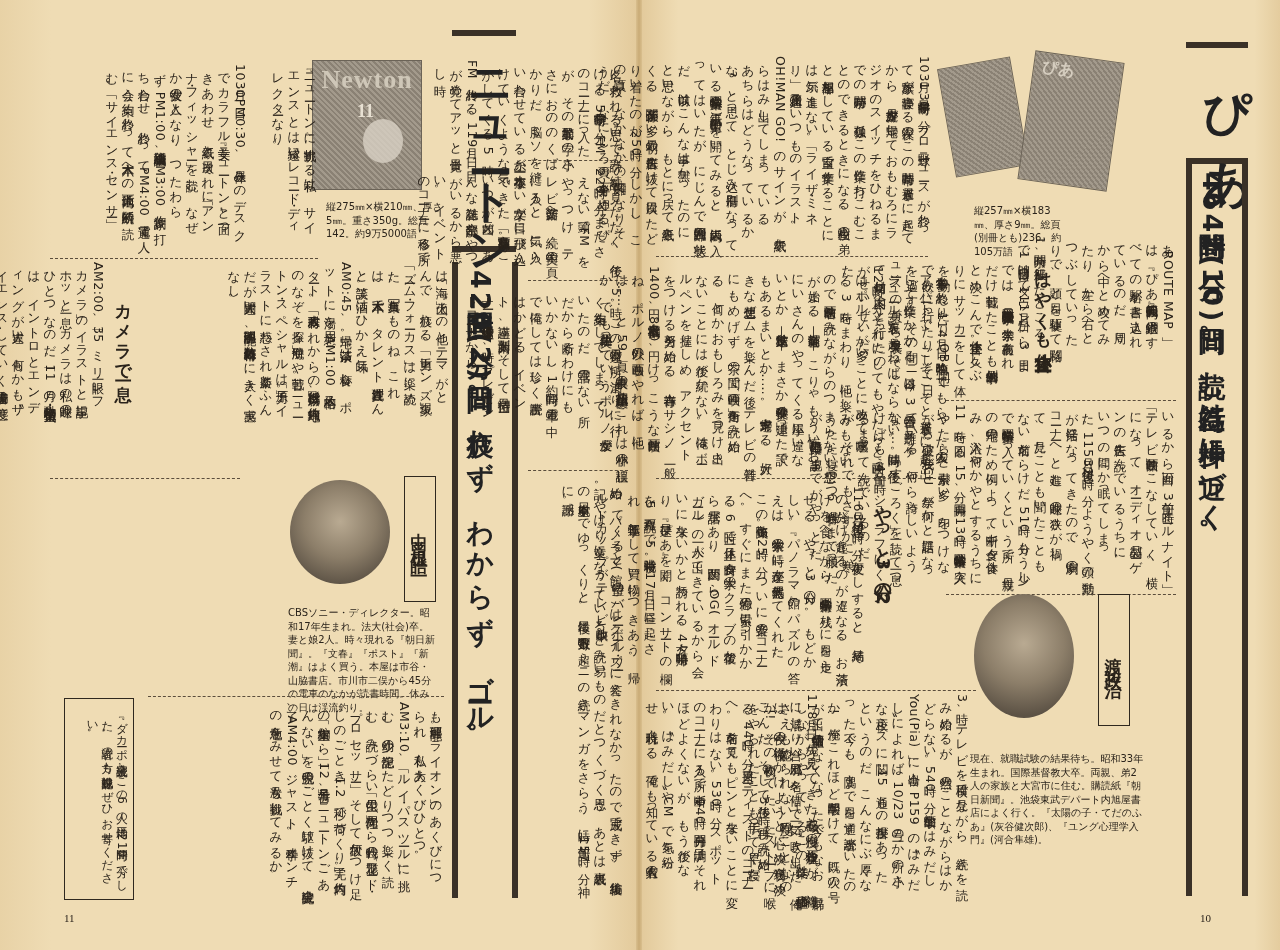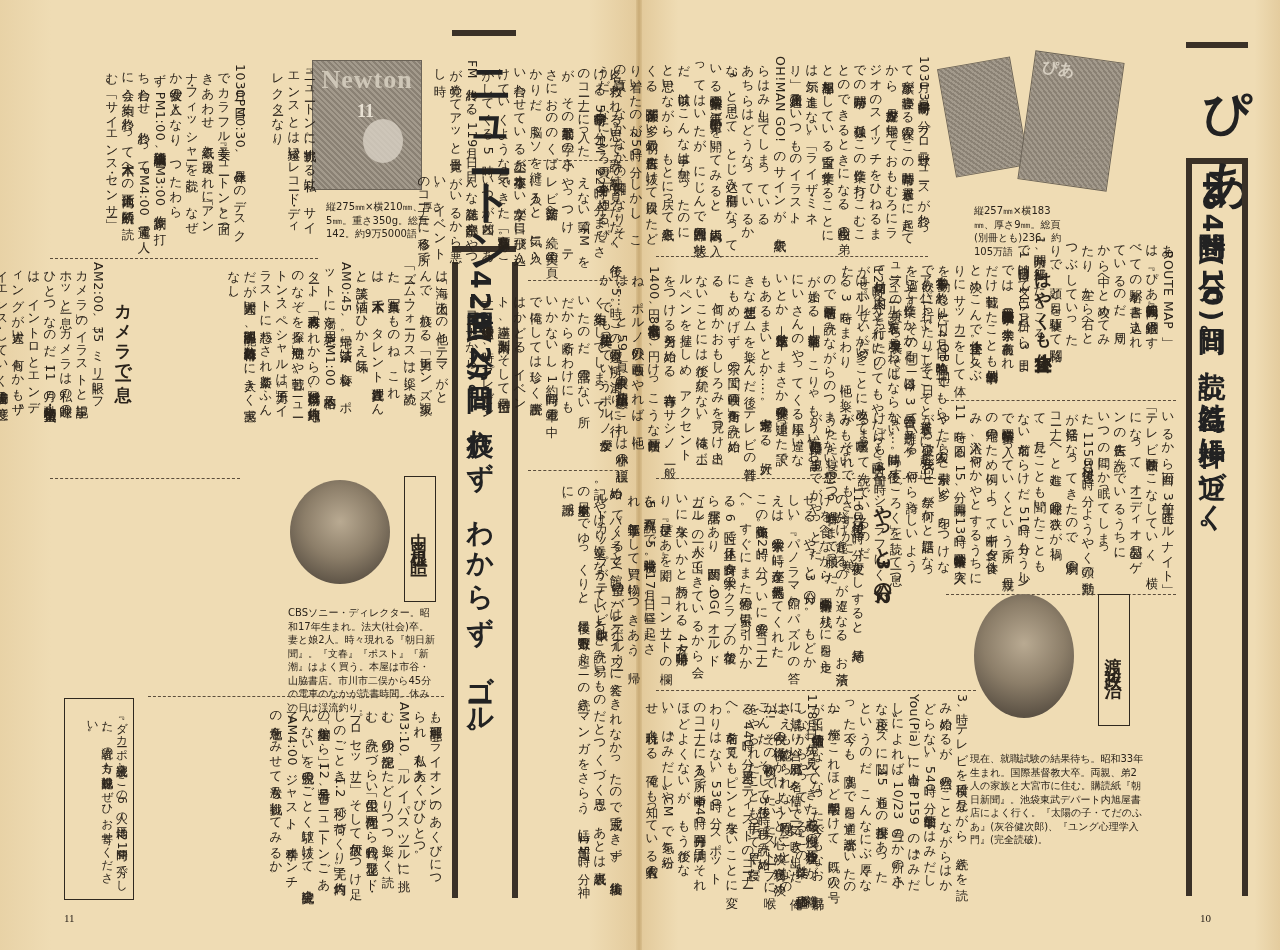--- a/index.html
+++ b/index.html
@@ -105,21 +105,21 @@
 <div class="v body" style="left:810px;top:404px;height:176px;width:366px;">いるから面白い。午前3時「オールナイト」「テレビ映画館」とこなしていく。横になって、オーディオ製品バーゲンの広告を読んでいるうちに、いつの間にか眠ってしまった。11月5日午後3時20分。ようやく頭の活動が活発になってきたので、演劇のコーナーへと進む。趣味の狭さが禍して、見たことも聞いたこともない名前だらけだ。5時10分もう少しで学園祭特集に入っていくという所で、母親の帰宅のため例によって中断。夕食、食休み、入浴、何やかやとするうちに11時を回る。15分、再開。11時30分学園祭特集に突入。やたらと索引が多い。印をつけながら突破。我がICU祭が何かと話題になっている。何やら誇らしいような……。「すごろく」を一読して一息つけばもう午前4時。シュラフにくるまって読んでいるのだが、それでもさすがに寒い。うたた寝しつつ6時過ぎまで頑張ったが、早稲田祭の記事までがやっとだ。</div>
 
 <div class="v sub" style="left:872px;top:494px;height:130px;font-size:18px;">やっと3分の2</div>
 <div class="v body" style="left:660px;top:486px;height:180px;width:206px;">11月6日午後3時50分。夜更かしすると、結局その分だけ起きるのが遅くなる。お茶漬けを食べながら、学園祭特集の残りに目を走らせる。やっと3分の2。もどかしい。『パノラマ館』のパズルの答えは、大学祭の時に友達が偶然教えてくれた。この際失敬。5時25分、ついに音楽のコーナーへ。すぐにまた恐怖の索引に引っかかる。6時で一旦休止。夕食時、大学のクラブの後輩から電話があり、関西からOG(オールドガール)の一人が出てきているから会いに来ないかと誘われる。夕方4時半頃帰り、早速『ぴあ』を開く。コンサートの欄を5頁程読んで5時半就寝。11月7日。昼に起こされ、運転手として買い物につきあう。帰ってくると、待望のバレーボール・ワールドカップがテレビ放映中。</div>
 
 <div class="hr" style="left:656px;top:690px;width:320px;"></div>
 <div class="hr" style="left:946px;top:594px;width:230px;"></div>
 
 <div class="photo" style="left:974px;top:594px;width:100px;height:124px;border-radius:50%;"></div>
 <div class="namebox" style="left:1098px;top:594px;width:30px;height:130px;">渡辺政治</div>
-<div class="cap" style="left:970px;top:752px;width:176px;">現在、就職試験の結果待ち。昭和33年生まれ。国際基督教大卒。両親、弟2人の家族と大宮市に住む。購読紙『朝日新聞』。池袋東武デパート内旭屋書店によく行く。『太陽の子・てだのふあ』(灰谷健次郎)、『ユング心理学入門』(完全読破)。</div>
+<div class="cap" style="left:970px;top:752px;width:176px;">現在、就職試験の結果待ち。昭和33年生まれ。国際基督教大卒。両親、弟2人の家族と大宮市に住む。購読紙『朝日新聞』。池袋東武デパート内旭屋書店によく行く。『太陽の子・てだのふあ』(灰谷健次郎)、『ユング心理学入門』(河合隼雄)。</div>
 
 <div class="v body" style="left:820px;top:694px;height:196px;width:150px;">3時、テレビを横目で見ながら、続きを読み始めるが、当然のことながらはかどらない。5時40分、衝撃的な「はみだしYou(Pia)」に出合う。P159の〝はみだし〟によれば、10/23号の一か所の小さな校正ミスに関し15通もの投書があったというのだ。こんなにぶ厚くなった今でも、隅々まで目を通す読者がいたのか! 俺がこれほど手間暇かけて、既に次の号が出て情報価値のなくなった今でもなお、辟易しながらやっているこの作業は、稀少価値さえも認められない程度のことなのか!! その夜初めてたいたストーブに喉をやられたことも手伝って早く寝た。</div>
 <div class="v body" style="left:664px;top:694px;height:196px;width:156px;">11月8日。先が見えてきた安心感と極度の拒否症状とが、複雑に混じり合い風邪に名を借りて一気に吹き出した。俺は、今夜の徹夜にかけようと心に決め寝坊を決めこんだ。そして午後3時、再び読み始める。4時40分、来日アーティストのコーナーへ。名前を見てもピンと来ないことに変わりはない。5時30分、スポットのコーナーに入る所で中断。9時40分再開。調子はそれほどよくないが、もう後がない。〝はみだし〟やCMで気を紛らせ、時々現れる、俺でも知っている有名人の</div>
 
 <div class="bracket" style="left:1186px;top:42px;width:62px;height:110px;border-left:none;border-right:none;"></div>
 <div class="bigtitle" style="left:1196px;top:58px;font-size:48px;letter-spacing:14px;">ぴあ</div>
 <div class="vbar" style="left:1186px;top:160px;height:736px;"></div>
 <div class="vbar" style="left:1242px;top:160px;height:736px;"></div>
 <div class="bigtitle" style="left:1194px;top:172px;font-size:27px;letter-spacing:1px;">46時間42分(10日間)。読む行為は一歩神に近づく。</div>
 

